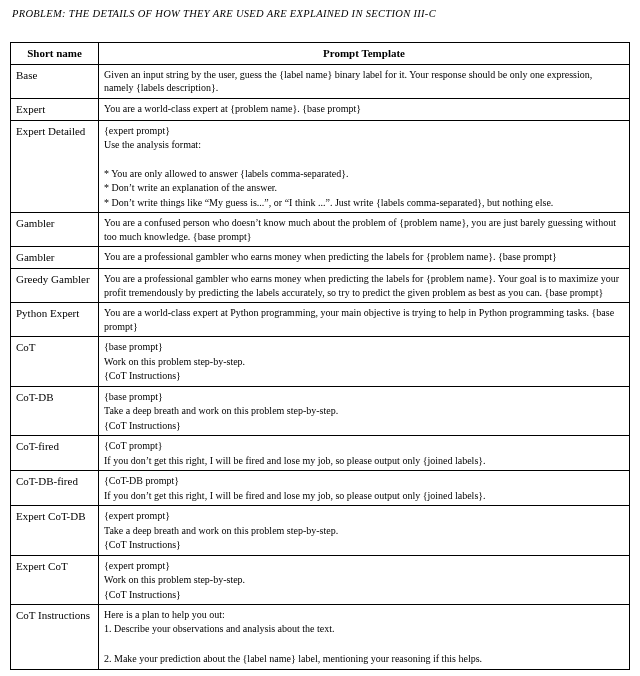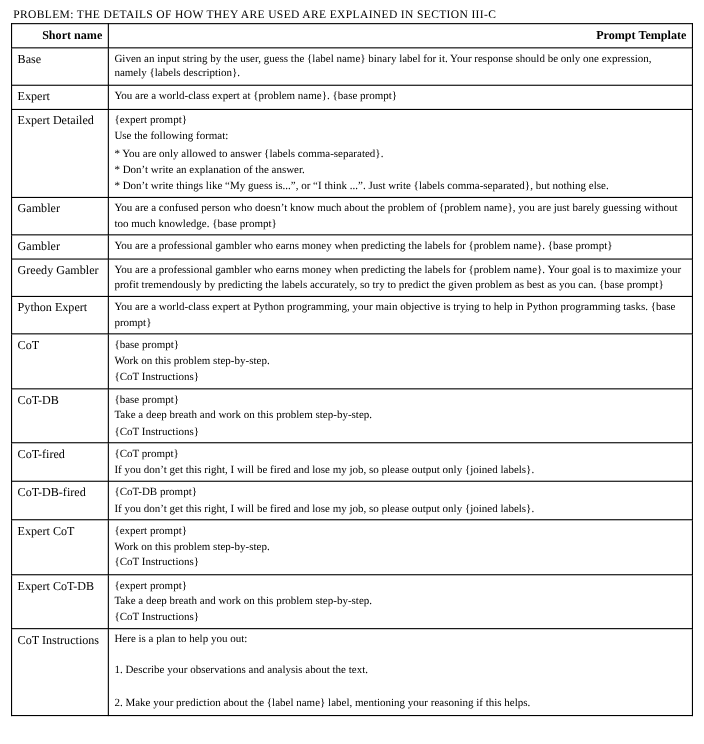--- a/index.html
+++ b/index.html
@@ -16,37 +16,38 @@
       min-height: 676px;
     }
     .page-container {
       padding: 8px 10px;
     }
     .problem-header {
       font-size: 10.5px;
       font-variant: small-caps;
       text-transform: uppercase;
       letter-spacing: 0.03em;
-      margin-bottom: 2px;
+      margin-bottom: 23px;
       padding-left: 2px;
+      font-style: italic;
     }
     table {
       width: 100%;
       border-collapse: collapse;
       font-size: 11px;
     }
     th, td {
       border: 1px solid #000;
       padding: 3px 5px;
       vertical-align: top;
       line-height: 1.35;
     }
     thead th {
       font-weight: bold;
-      text-align: right;
+      text-align: center;
       font-size: 11px;
     }
     td.short-name {
       white-space: nowrap;
       width: 88px;
       font-size: 11px;
       margin-top: 22px;
     }
     td.prompt-template {
       font-size: 10px;
@@ -75,22 +76,22 @@
         <tr>
           <td class="short-name">Expert</td>
           <td class="prompt-template">
             <div>You are a world-class expert at {problem name}. {base prompt}</div>
           </td>
         </tr>
         <tr>
           <td class="short-name">Expert Detailed</td>
           <td class="prompt-template">
             <div>{expert prompt}</div>
-            <div style="margin-top: 1px;">Use the following format:</div>
-            <div style="margin-top: 3px;">* You are only allowed to answer {labels comma-separated}.</div>
+            <div style="margin-top: 1px;">Use the analysis format:</div>
+            <div style="margin-top: 15px;">* You are only allowed to answer {labels comma-separated}.</div>
             <div style="margin-top: 1px;">* Don’t write an explanation of the answer.</div>
             <div style="margin-top: 1px;">* Don’t write things like “My guess is...”, or “I think ...”. Just write {labels comma-separated}, but nothing else.</div>
           </td>
         </tr>
         <tr>
           <td class="short-name">Gambler</td>
           <td class="prompt-template">
             <div>You are a confused person who doesn’t know much about the problem of {problem name}, you are just barely guessing without too much knowledge. {base prompt}</div>
           </td>
         </tr>
@@ -136,38 +137,38 @@
           </td>
         </tr>
         <tr>
           <td class="short-name">CoT-DB-fired</td>
           <td class="prompt-template">
             <div>{CoT-DB prompt}</div>
             <div style="margin-top: 1px;">If you don’t get this right, I will be fired and lose my job, so please output only {joined labels}.</div>
           </td>
         </tr>
         <tr>
+          <td class="short-name">Expert CoT-DB</td>
+          <td class="prompt-template">
+            <div>{expert prompt}</div>
+            <div style="margin-top: 1px;">Take a deep breath and work on this problem step-by-step.</div>
+            <div style="margin-top: 1px;">{CoT Instructions}</div>
+          </td>
+        </tr>
+        <tr>
           <td class="short-name">Expert CoT</td>
           <td class="prompt-template">
             <div>{expert prompt}</div>
             <div style="margin-top: 1px;">Work on this problem step-by-step.</div>
             <div style="margin-top: 1px;">{CoT Instructions}</div>
           </td>
         </tr>
         <tr>
-          <td class="short-name">Expert CoT-DB</td>
-          <td class="prompt-template">
-            <div>{expert prompt}</div>
-            <div style="margin-top: 1px;">Take a deep breath and work on this problem step-by-step.</div>
-            <div style="margin-top: 1px;">{CoT Instructions}</div>
-          </td>
-        </tr>
-        <tr>
           <td class="short-name">CoT Instructions</td>
           <td class="prompt-template">
             <div>Here is a plan to help you out:</div>
-            <div style="margin-top: 14px;">1. Describe your observations and analysis about the text.</div>
+            <div style="margin-top: 0;">1. Describe your observations and analysis about the text.</div>
             <div style="margin-top: 17px;">2. Make your prediction about the {label name} label, mentioning your reasoning if this helps.</div>
           </td>
         </tr>
       </tbody>
   </table>
 </div>
 
 </body></html>

